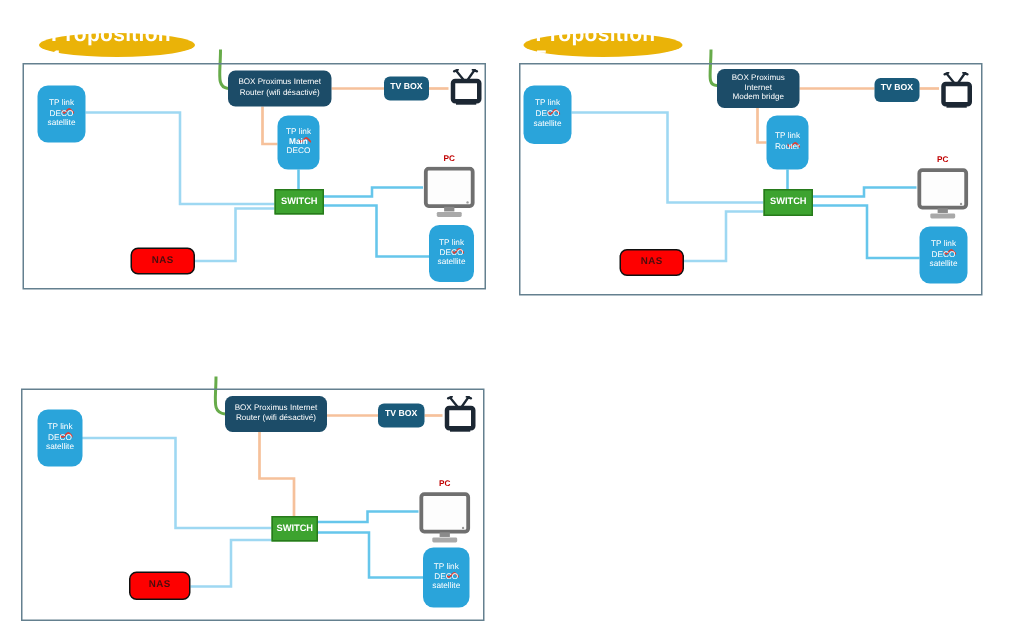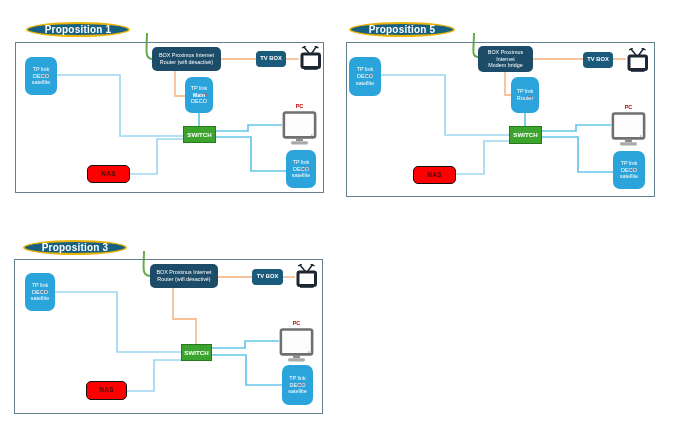--- a/index.html
+++ b/index.html
@@ -1,21 +1,21 @@
 <!DOCTYPE html>
 <html><head>
 <meta charset="utf-8">
 <style>
   html,body{margin:0;padding:0;background:#ffffff;}
   #stage{position:relative;width:690px;height:423px;background:#ffffff;overflow:hidden;
          font-family:"Liberation Sans",sans-serif;}
   #wires{position:absolute;left:0;top:0;width:690px;height:423px;}
   .panel{position:absolute;border:1.5px solid #64808f;background:transparent;box-sizing:border-box;}
-  .ellipse-label{position:absolute;background:#17607f;border:2px solid #eab308;border-radius:50%;
-    color:#ffffff;font-weight:700;font-size:10px;display:flex;align-items:center;justify-content:center;
+  .ellipse-label{position:absolute;background:#17607f;border:8px solid #eab308;border-radius:50%;
+    color:#ffffff;font-weight:700;font-size:14px;display:flex;align-items:center;justify-content:center;
     box-sizing:border-box;letter-spacing:.2px;}
   .node{position:absolute;display:flex;flex-direction:column;align-items:center;justify-content:center;
     text-align:center;box-sizing:border-box;color:#fff;line-height:1.25;}
   .n-deco{background:#2aa4da;border-radius:7px;font-size:5.5px;font-weight:500;}
   .n-dark{background:#1c4c68;border-radius:5px;font-size:5.4px;font-weight:500;}
   .n-tvbox{background:#1a5a7a;border-radius:4px;font-size:5.8px;font-weight:700;}
   .n-switch{background:#3da32f;border:1.5px solid #277a1b;font-size:6.2px;font-weight:600;}
   .n-nas{background:#fe0000;border:1.8px solid #101010;border-radius:5px;color:#4a0d0d;
          font-size:6.5px;font-weight:700;letter-spacing:.3px;}
   .n-icon{background:transparent;}
@@ -141,21 +141,20 @@
       </svg>
     </div>
     <div class="node n-deco" style="left: 613px; top: 151px; width: 32px; height: 38px;">
       <div class="ln">TP <span class="sq">link</span></div>
       <div class="ln">DECO</div>
       <div class="ln">satellite</div>
     </div>
     <div class="node n-nas" style="left: 413px; top: 166px; width: 43px; height: 18px;">
       <div class="ln">NAS</div>
     </div>
-    <div class="ellipse-label" style="left: 23px; top: 240px; width: 104px; height: 15px;">Proposition 3</div>
     <div class="panel" style="left: 14px; top: 259px; width: 309px; height: 155px;"></div>
     <div class="node n-deco" style="left: 25px; top: 273px; width: 30px; height: 38px;">
       <div class="ln">TP <span class="sq">link</span></div>
       <div class="ln">DECO</div>
       <div class="ln">satellite</div>
     </div>
     <div class="node n-dark" style="left: 150px; top: 264px; width: 68px; height: 24px;">
       <div class="ln">BOX Proximus Internet</div>
       <div class="ln">Router (wifi désactivé)</div>
     </div>

